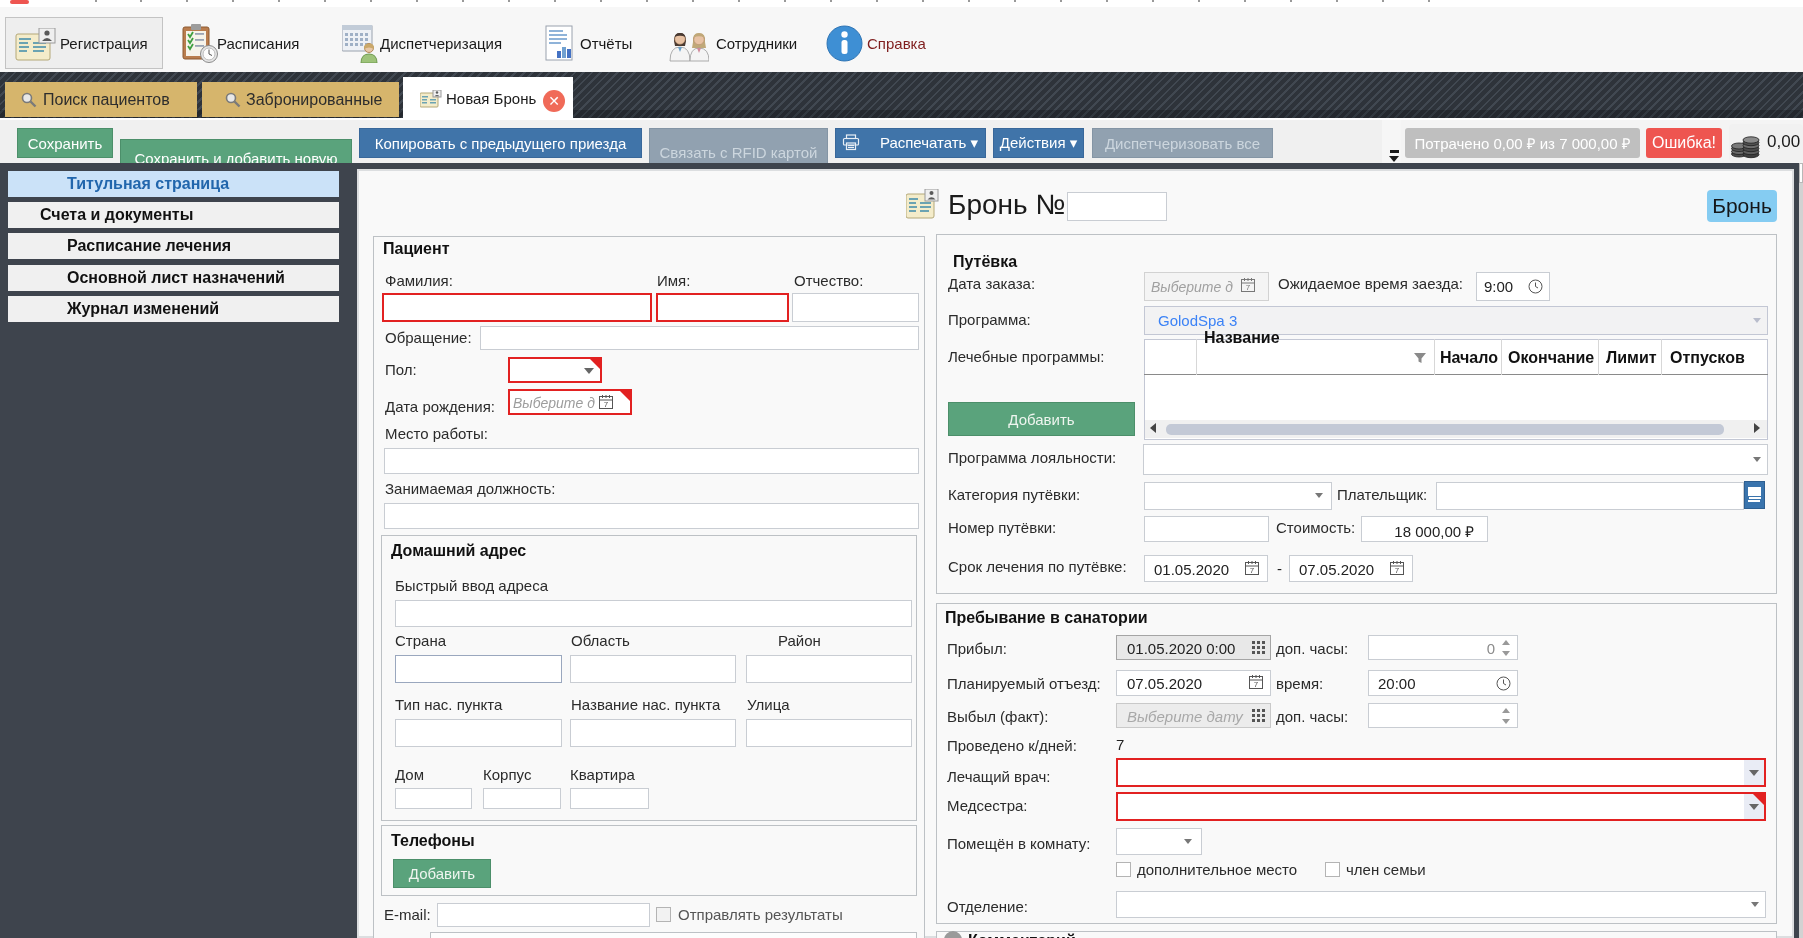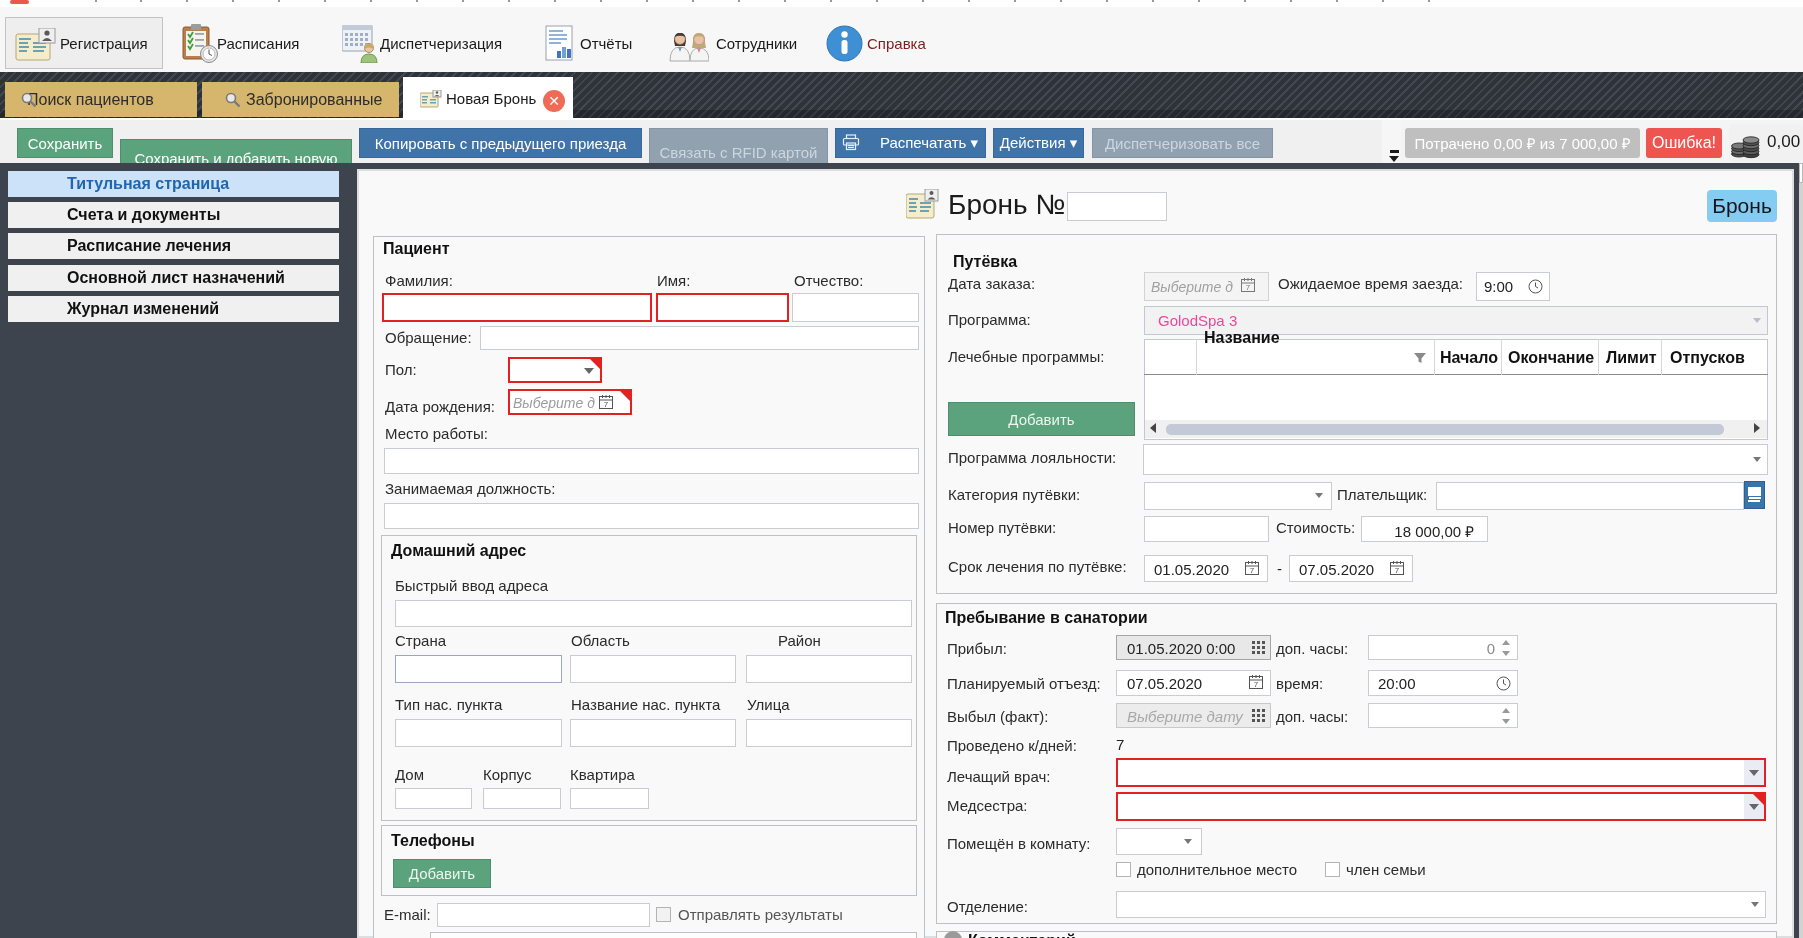--- a/index.html
+++ b/index.html
@@ -202,21 +202,21 @@
       <ellipse cx="21" cy="14.5" rx="8" ry="3.2" fill="#6e6e6e"></ellipse>
 <ellipse cx="21" cy="11.5" rx="8" ry="3.2" fill="#525252"></ellipse>
       <ellipse cx="21" cy="9" rx="8" ry="3.2" fill="#8a8a8a"></ellipse>
 </g>
   </svg>
 
 <div class="abs" style="left:0;top:72px;width:1803px;height:46px;background:repeating-linear-gradient(135deg,#2e333a 0 4px,#414851 4px 6px)"></div>
 <div class="abs" style="left:0;top:110px;width:1803px;height:8px;background:rgba(10,14,18,0.28)"></div>
 <div class="abs" style="left:0;top:118px;width:1803px;height:2px;background:#fff"></div>
 <div class="abs" style="left:5px;top:82px;width:192px;height:35px;background:#d6b56c;display:flex;align-items:center;font-size:16px;color:#2d2d2d">
-    <span style="margin-left:22px">Поиск пациентов</span>
+    <span style="margin-left:38px">Поиск пациентов</span>
   </div>
 <div class="abs" style="left:202px;top:82px;width:197px;height:35px;background:#d6b56c;display:flex;align-items:center;font-size:16px;color:#2d2d2d">
     <span style="margin-left:44px">Забронированные</span>
   </div>
 <div class="abs" style="left:403px;top:77px;width:170px;height:43px;background:#fff;display:flex;align-items:center;font-size:15px;color:#1a1a1a">
     <span style="margin-left:43px">Новая Бронь</span>
   </div>
 <div class="abs" style="left:543px;top:90px;width:22px;height:22px;border-radius:50%;background:#f06a58;color:#fff;font-size:14px;display:flex;align-items:center;justify-content:center">✕</div>
 
 <div class="abs" style="left:0;top:120px;width:1803px;height:43px;background:#f0f0f0"></div>
@@ -236,21 +236,21 @@
 <div class="btn" style="left:1405px;top:128px;width:235px;height:30px;background:#bfbfbf;color:#fff;border-radius:3px;font-size:15px">Потрачено 0,00 ₽ из 7 000,00 ₽</div>
 <div class="abs" style="left:1729px;top:124px;width:74px;height:38px;background:#f1f1f1;border-radius:4px"></div>
 <div class="btn" style="left:1646px;top:128px;width:76px;height:30px;background:#ee5550;color:#fff;border-radius:3px;font-size:16px">Ошибка!</div>
 <div class="lbl" style="left:1767px;top:132px;font-size:17px;color:#1a1a1a">0,00</div>
 
 <div class="abs" style="left:0;top:163px;width:1803px;height:775px;background:#3e444d"></div>
 <div class="abs" style="left:1799px;top:163px;width:4px;height:775px;background:#d2d2d2"></div>
 <div class="abs" style="left:1799px;top:163px;width:4px;height:20px;background:#fdfdfd;border:1px solid #b8b8b8"></div>
 
 <div class="abs" style="left:8px;top:171px;width:331px;height:26px;background:#cbe2f8;display:flex;align-items:center;font-size:16px;font-weight:bold;color:#2166ac;padding-left:59px">Титульная страница</div>
-<div class="abs" style="left:8px;top:202px;width:331px;height:26px;background:#f0f0f0;display:flex;align-items:center;font-size:16px;font-weight:bold;color:#111;padding-left:59px">Счета и документы</div>
+<div class="abs" style="left:8px;top:202px;width:331px;height:26px;background:#f0f0f0;display:flex;align-items:center;font-size:16px;font-weight:bold;color:#111;padding-left:32px">Счета и документы</div>
 <div class="abs" style="left:8px;top:233px;width:331px;height:26px;background:#f0f0f0;display:flex;align-items:center;font-size:16px;font-weight:bold;color:#111;padding-left:59px">Расписание лечения</div>
 <div class="abs" style="left:8px;top:265px;width:331px;height:26px;background:#f0f0f0;display:flex;align-items:center;font-size:16px;font-weight:bold;color:#111;padding-left:59px">Основной лист назначений</div>
 <div class="abs" style="left:8px;top:296px;width:331px;height:26px;background:#f0f0f0;display:flex;align-items:center;font-size:16px;font-weight:bold;color:#111;padding-left:59px">Журнал изменений</div>
 
 <div class="abs" style="left:357px;top:169px;width:1437px;height:769px;background:#f9f9f9;border:2px solid #dcdee0"></div>
 <div class="abs" style="left:948px;top:189px;font-size:28px;color:#1b1b1b">Бронь №</div>
 <div class="inp" style="left:1067px;top:192px;width:100px;height:29px"></div>
 <div class="abs" style="left:1707px;top:190px;width:70px;height:32px;background:#85ccf2;border-radius:4px;display:flex;align-items:center;justify-content:center;font-size:21px;color:#15171a">Бронь</div>
 
 <div class="box" style="left:373px;top:236px;width:552px;height:702px;border-bottom:none"></div>
@@ -332,21 +332,21 @@
 <div class="lbl" style="left:1278px;top:275px">Ожидаемое время заезда:</div>
 <div class="inp" style="left:1476px;top:272px;width:74px;height:29px"></div>
 <div class="abs" style="left:1484px;top:278px;font-size:15px;color:#222">9:00</div>
 <svg class="abs" style="left:1528px;top:279px" width="15" height="15" viewBox="0 0 15 15">
     <circle cx="7.5" cy="7.5" r="6.5" fill="none" stroke="#555"></circle>
     <line x1="7.5" y1="3.5" x2="7.5" y2="7.5" stroke="#555"></line>
     <line x1="7.5" y1="7.5" x2="10" y2="9" stroke="#555"></line>
   </svg>
 <div class="lbl" style="left:948px;top:311px">Программа:</div>
 <div class="inp" style="left:1144px;top:306px;width:624px;height:29px;background:#f2f2f3;border:1px solid #c3c7d4"></div>
-<div class="abs" style="left:1158px;top:312px;font-size:15px;color:#ec4899">GolodSpa 3</div>
+<div class="abs" style="left:1158px;top:312px;font-size:15px;color:#3b82f6">GolodSpa 3</div>
 <div class="arrsm" style="left:1753px;top:318px;border-top-color:#b9bdcc"></div>
 <div class="lbl" style="left:948px;top:348px">Лечебные программы:</div>
 
 <div class="abs" style="left:1144px;top:339px;width:624px;height:101px;background:#fff;border:1px solid #c3c7d4"></div>
 <div class="abs" style="left:1144px;top:339px;width:624px;height:36px;border-bottom:1px solid #8a8a8a"></div>
 <div class="abs" style="left:1196px;top:339px;width:1px;height:36px;background:#d7d7d7"></div>
 <div class="abs" style="left:1434px;top:339px;width:1px;height:36px;background:#d7d7d7"></div>
 <div class="abs" style="left:1501px;top:339px;width:1px;height:36px;background:#d7d7d7"></div>
 <div class="abs" style="left:1598px;top:339px;width:1px;height:36px;background:#d7d7d7"></div>
 <div class="abs" style="left:1661px;top:339px;width:1px;height:36px;background:#d7d7d7"></div>

